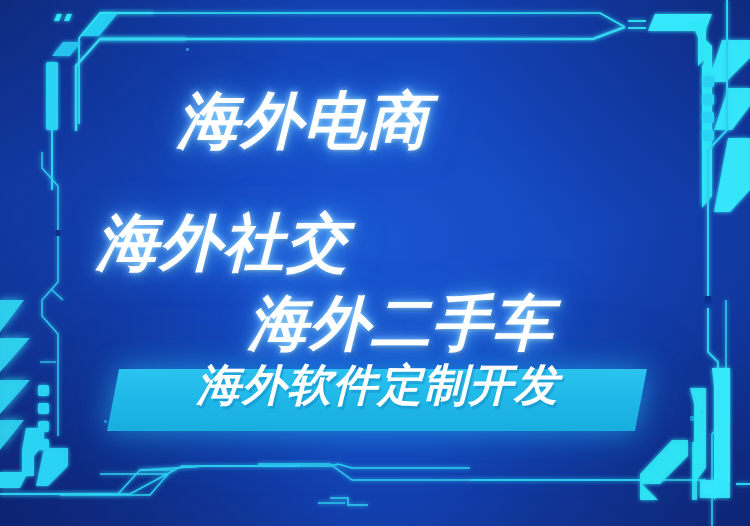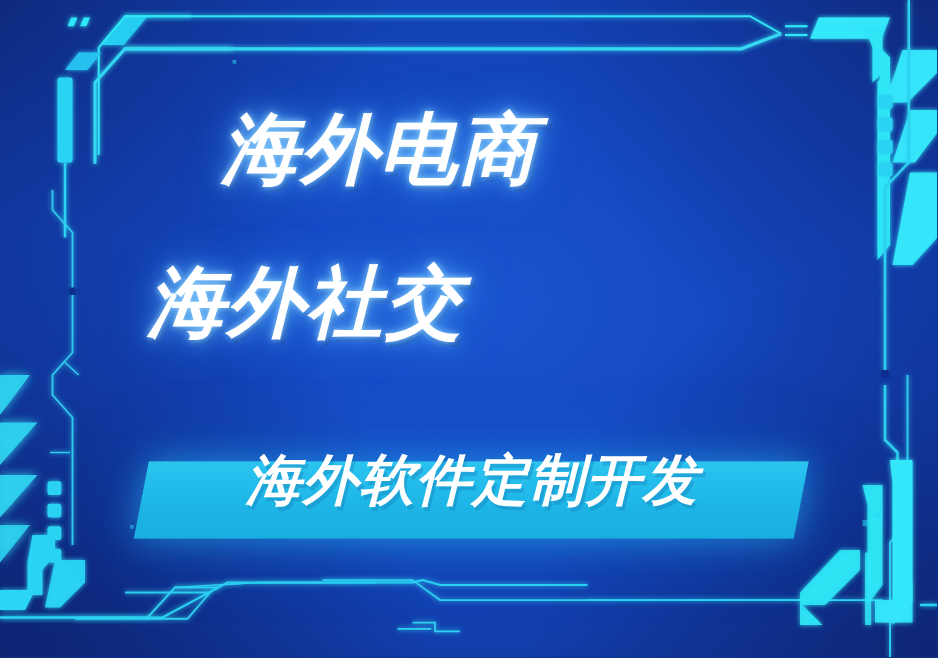--- a/index.html
+++ b/index.html
@@ -38,21 +38,21 @@
     white-space:nowrap;
     line-height:1;
     text-shadow:
       0 0 6px rgba(150,215,255,.95),
       0 0 16px rgba(90,180,255,.85),
       0 0 34px rgba(60,150,255,.75),
       3px 4px 0 rgba(17,58,150,.55);
   }
   #hl-ecom{left:177px;top:74px;font-size:62px;}
   #hl-ai  {left:415px;top:152px;font-size:58px;}
-  #hl-soc {left:96px; top:196px;font-size:62px;margin-left:22px;}
+  #hl-soc {left:96px; top:196px;font-size:62px;}
   #hl-car {left:248px;top:278px;font-size:60px;}
 
   
   #banner{
     position:absolute;left:113px;top:369px;
     width:528px;height:62px;
     background:linear-gradient(180deg,#2bc3ef 0%,#1eb6e6 55%,#19ade0 100%);
     transform:skewX(-11deg);
     box-shadow:0 0 26px rgba(40,180,245,.55),0 0 60px rgba(30,140,230,.35);
     z-index:5;
@@ -195,17 +195,18 @@
   </svg>
 
   <div id="banner"></div>
 
   <div class="headlines content">
     <div class="hl" id="hl-ecom">海外电商</div>
 
 
     <div class="hl" id="hl-soc">海外社交</div>
 
+    <div class="hl" id="hl-car">海外二手车</div>
   </div>
 
   <div id="banner-label">海外软件定制开发</div>
 
 </div>
 
 </body></html>

